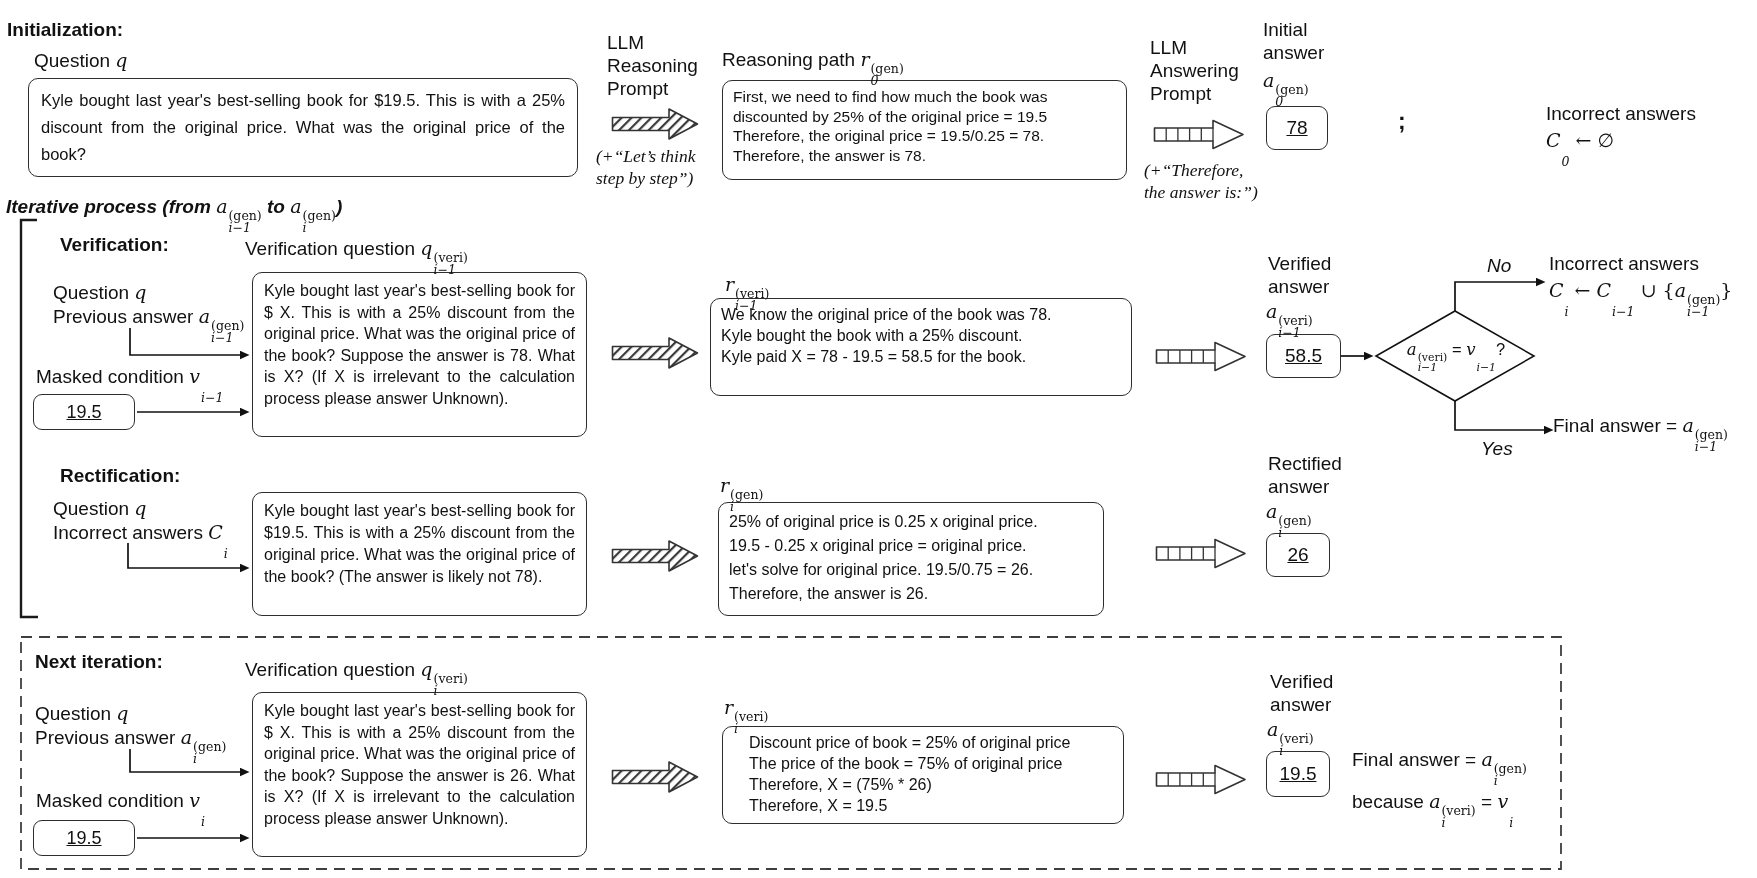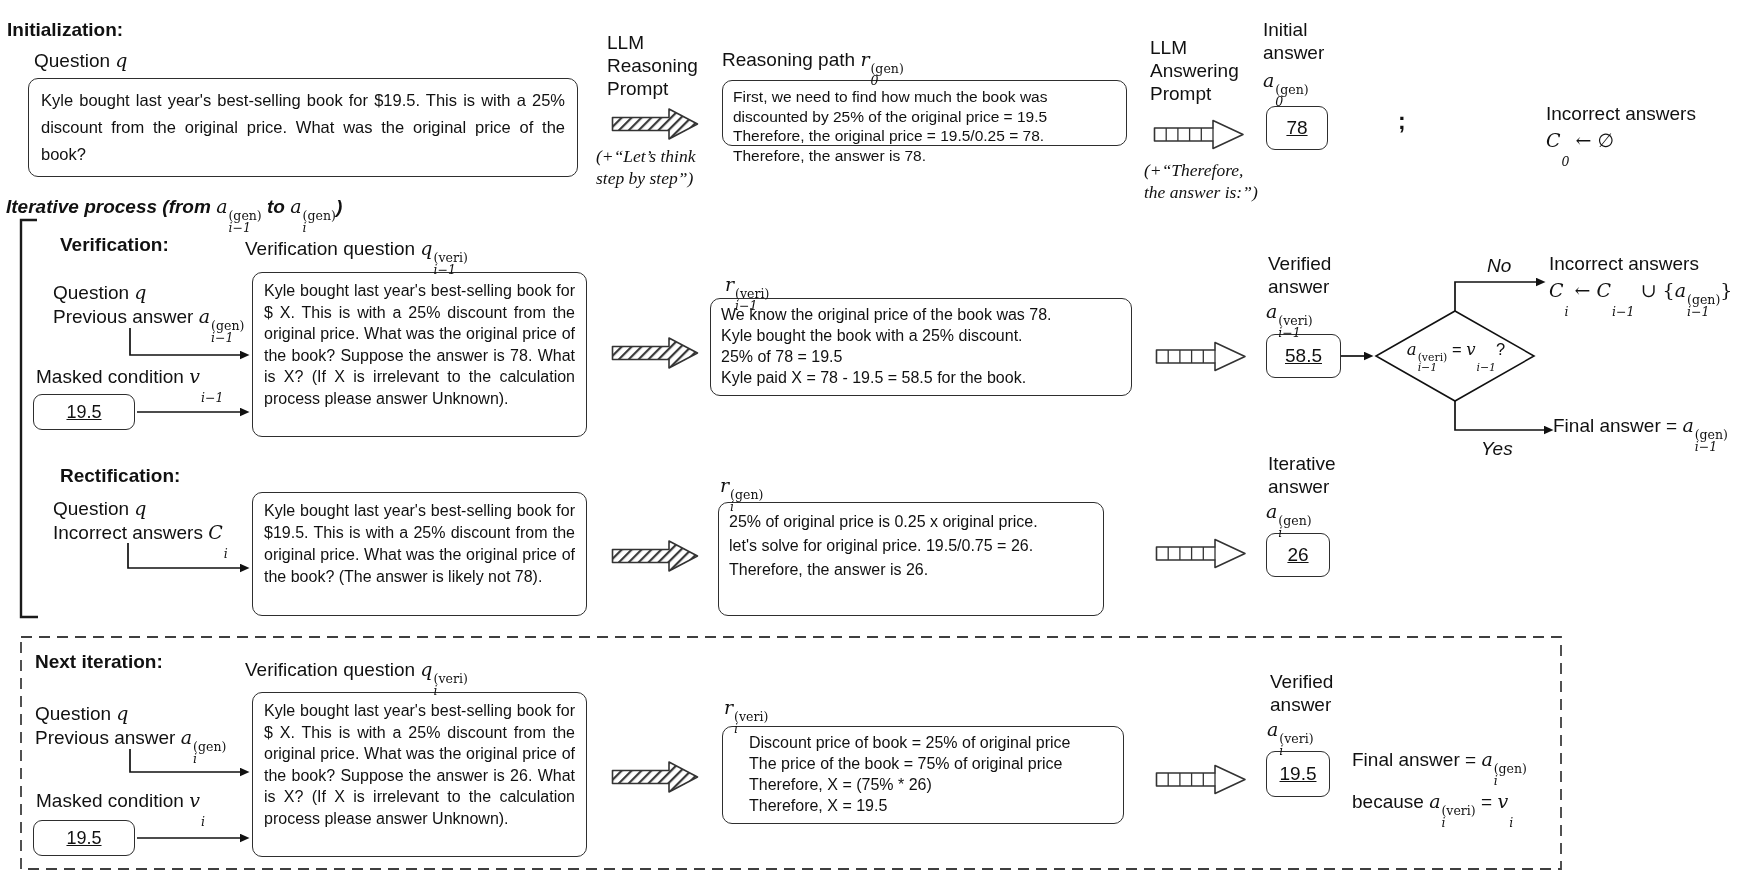--- a/index.html
+++ b/index.html
@@ -75,21 +75,21 @@
   <div class="note" style="left:596px;top:135px;width:118px;">
     <div>(+“Let’s think</div>
     <div>step by step”)</div>
   </div>
 
   <div class="lbl" style="left:722px;top:38px"><span>Reasoning path </span><span class="math"><span>r</span><span class="ss">
           <span class="msup">(gen)</span>
           <span class="msub">0</span>
         </span></span></div>
 
-  <div class="box" style="left:722px;top:70px;width:405px;height:66px;padding:6px 10px;line-height:19.5px;font-size:15.5px">
+  <div class="box" style="left:722px;top:70px;width:405px;height:100px;padding:6px 10px;line-height:19.5px;font-size:15.5px">
     <div>First, we need to find how much the book was</div>
     <div>discounted by 25% of the original price = 19.5</div>
     <div>Therefore, the original price = 19.5/0.25 = 78.</div>
     <div>Therefore, the answer is 78.</div>
   </div>
 
   <div class="lbl prompt3" style="left:1150px;top:26px">
     <div>LLM</div>
     <div>Answering</div>
     <div>Prompt</div>
@@ -151,21 +151,20 @@
     <path d="M1.5,10.5 H58 V2 L86.5,17 L58,32 V23.5 H1.5 Z" fill="url(#hatch)" stroke="#333" stroke-width="1.6" stroke-linejoin="round"></path>
   </svg>
 
   <div class="lbl math" style="left:725px;top:263px"><span>r</span><span class="ss">
         <span class="msup">(veri)</span>
         <span class="msub">i−1</span>
       </span></div>
   <div class="box" style="left:710px;top:288px;width:422px;height:98px;padding:5px 10px;line-height:21px">
     <div>We know the original price of the book was 78.</div>
     <div>Kyle bought the book with a 25% discount.</div>
-    <div>25% of 78 = 19.5</div>
     <div>Kyle paid X = 78 - 19.5 = 58.5 for the book.</div>
   </div>
 
   <svg class="arrowsvg" style="left:1155px;top:330px" width="92" height="33" viewBox="0 0 92 33">
     <path d="M1.5,10 H60 V2.5 L90,16.5 L60,30.5 V23 H1.5 Z" fill="#fff" stroke="#333" stroke-width="1.6" stroke-linejoin="round"></path>
     <path d="M13.2,10 V23 M24.9,10 V23 M36.6,10 V23 M48.3,10 V23 M60,10 V23" stroke="#333" stroke-width="1.3"></path>
   </svg>
 
   <div class="lbl" style="left:1268px;top:243px">Verified</div>
   <div class="lbl" style="left:1268px;top:266px">answer</div>
@@ -214,30 +213,31 @@
   <svg class="arrowsvg" style="left:611px;top:529px" width="88" height="34" viewBox="0 0 88 34">
     <path d="M1.5,10.5 H58 V2 L86.5,17 L58,32 V23.5 H1.5 Z" fill="url(#hatch)" stroke="#333" stroke-width="1.6" stroke-linejoin="round"></path>
   </svg>
 
   <div class="lbl math" style="left:720px;top:464px"><span>r</span><span class="ss">
         <span class="msup">(gen)</span>
         <span class="msub">i</span>
       </span></div>
   <div class="box" style="left:718px;top:492px;width:386px;height:114px;padding:7px 10px;line-height:24px">
     <div>25% of original price is 0.25 x original price.</div>
+    <div>19.5 - 0.25 x original price = original price.</div>
     <div>let's solve for original price. 19.5/0.75 = 26.</div>
     <div>Therefore, the answer is 26.</div>
   </div>
 
   <svg class="arrowsvg" style="left:1155px;top:527px" width="92" height="33" viewBox="0 0 92 33">
     <path d="M1.5,10 H60 V2.5 L90,16.5 L60,30.5 V23 H1.5 Z" fill="#fff" stroke="#333" stroke-width="1.6" stroke-linejoin="round"></path>
     <path d="M13.2,10 V23 M24.9,10 V23 M36.6,10 V23 M48.3,10 V23 M60,10 V23" stroke="#333" stroke-width="1.3"></path>
   </svg>
 
-  <div class="lbl" style="left:1268px;top:443px">Iterative</div>
+  <div class="lbl" style="left:1268px;top:443px">Rectified</div>
   <div class="lbl" style="left:1268px;top:466px">answer</div>
   <div class="lbl math" style="left:1266px;top:490px"><span>a</span><span class="ss">
         <span class="msup">(gen)</span>
         <span class="msub">i</span>
       </span></div>
   <div class="box abox" style="left:1266px;top:523px;width:64px;height:44px">26</div>
 
   <div class="lbl hdg" style="left:35px;top:641px">Next iteration:</div>
   <div class="lbl" style="left:245px;top:648px"><span>Verification question </span><span class="math"><span>q</span><span class="ss">
           <span class="msup">(veri)</span>

